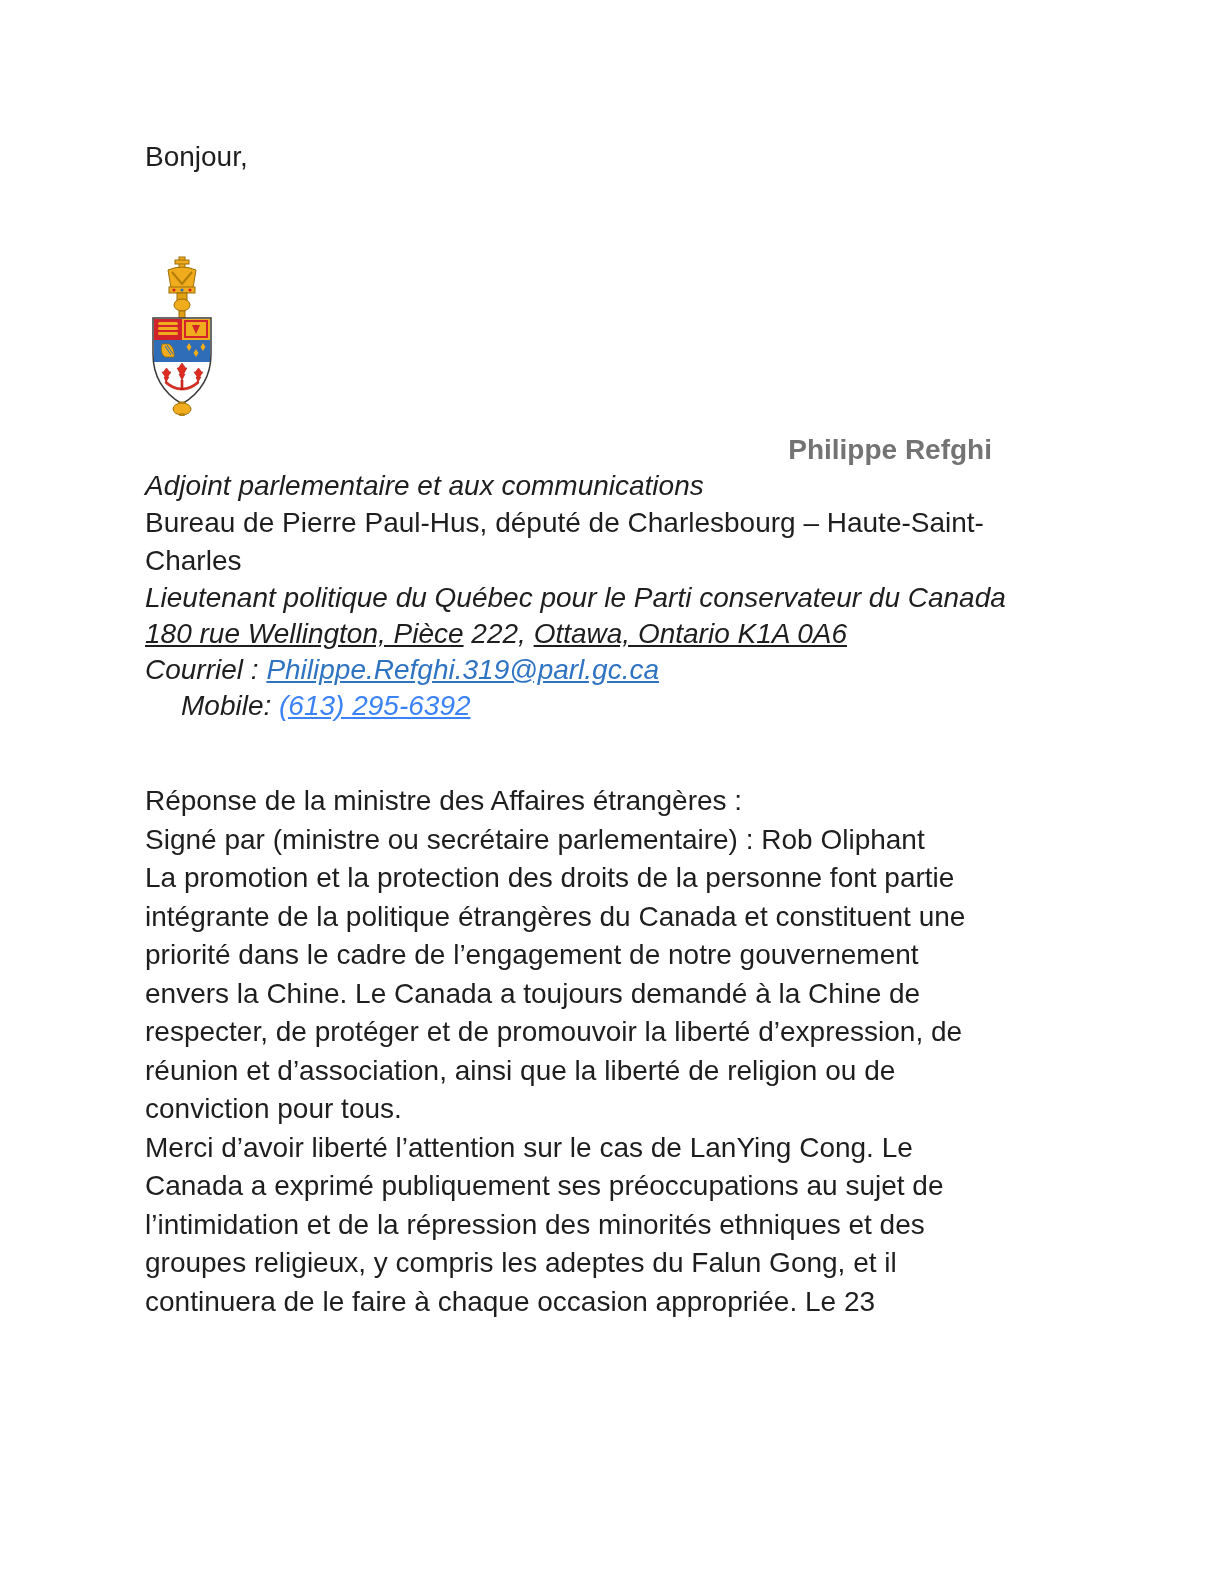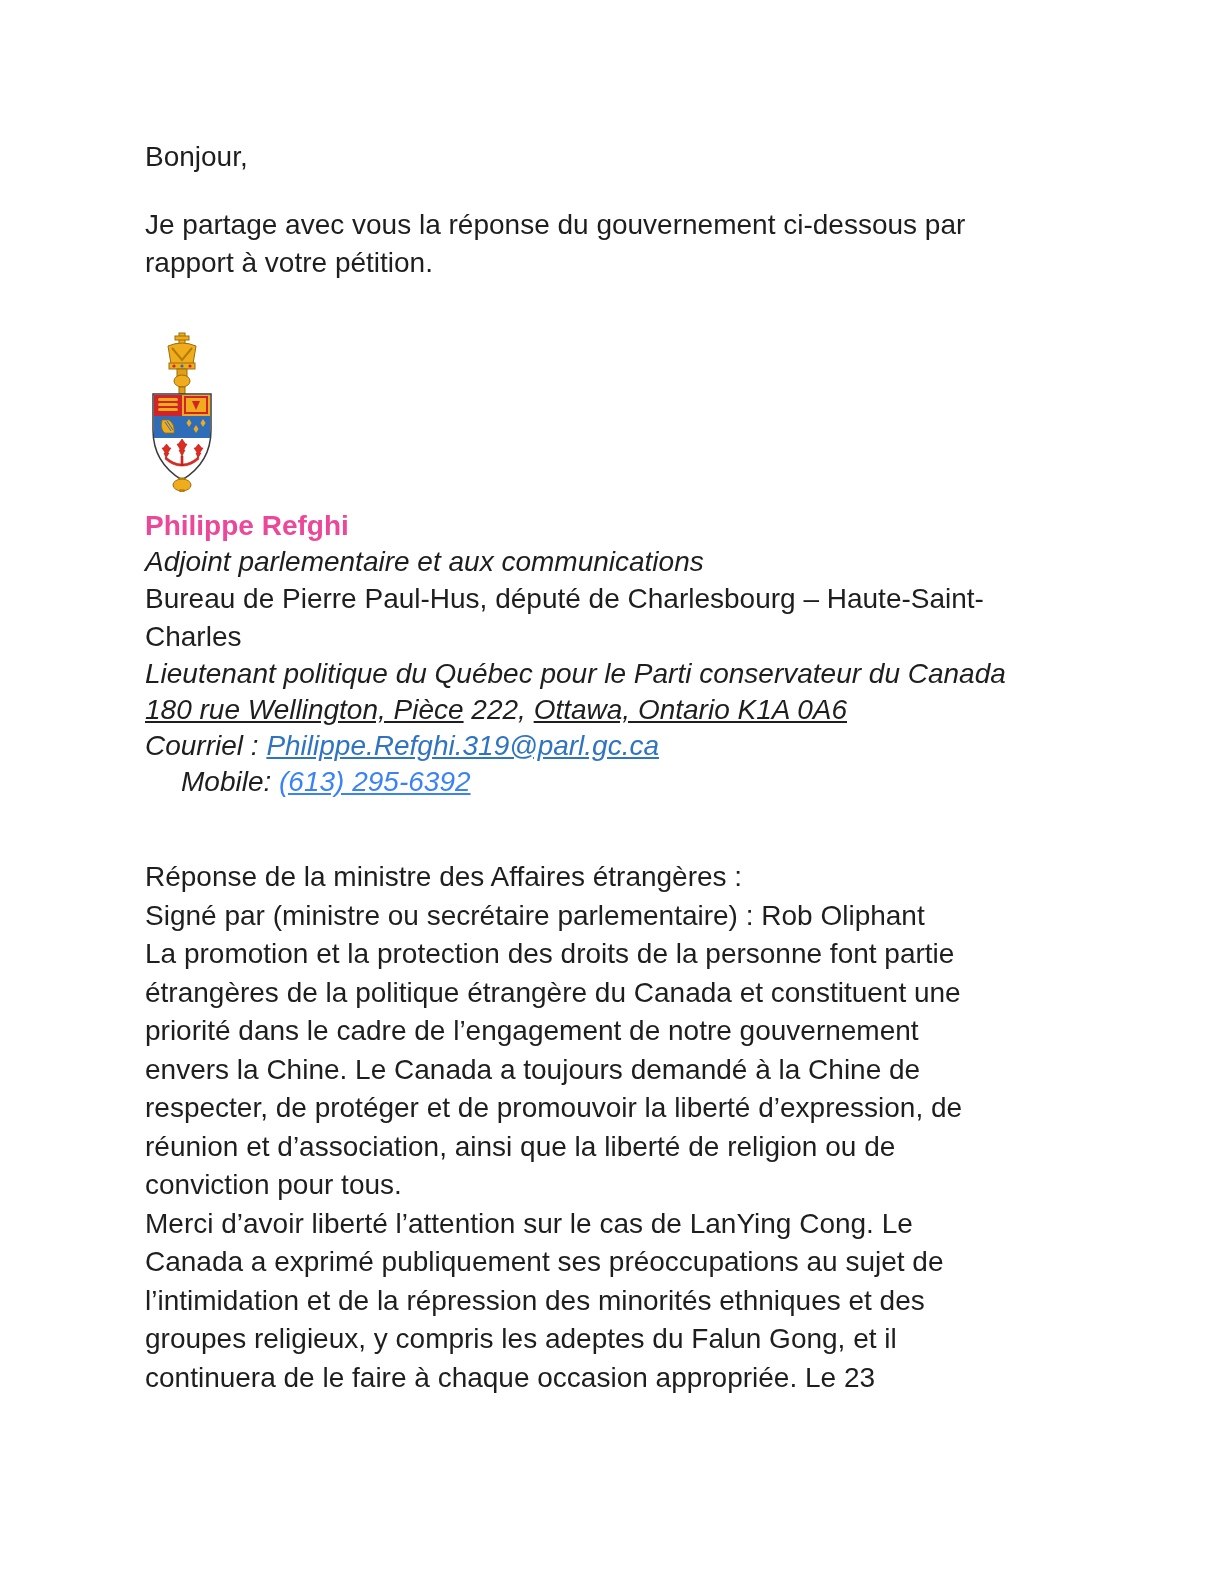--- a/index.html
+++ b/index.html
@@ -57,24 +57,20 @@
 </style>
 </head>
 <body>
 
 <div class="page">
 
   <div class="letter-line">Bonjour,</div>
 
   <div class="spacer-sm"></div>
 
-  <div>
-      <div class="tline">Je partage avec vous la réponse du gouvernement ci-dessous par</div>
-      <div class="tline">rapport à votre pétition.</div>
-    </div>
 
   <div class="spacer-md"></div>
 
 
   <div class="emblem-wrap">
     <svg width="64" height="160" viewBox="0 0 64 160" xmlns="http://www.w3.org/2000/svg" aria-hidden="true">
 
       <g fill="#f0ac1c" stroke="#9a6e08" stroke-width="1">
         <rect x="29" y="1" width="6" height="11"></rect>
         <rect x="25" y="4" width="14" height="4"></rect>
@@ -130,21 +126,21 @@
 
       <g stroke="#9a6e08" stroke-width="1">
         <rect x="29" y="146" width="6" height="4" fill="#e09f14"></rect>
         <ellipse cx="32" cy="153" rx="9" ry="6" fill="#f0ac1c"></ellipse>
         <rect x="30" y="158" width="4" height="2" fill="#e09f14"></rect>
       </g>
     </svg>
   </div>
 
   <div class="sig-block">
-    <div class="sig-name" style="color:#ec4899;">Philippe Refghi</div>
+    <div class="sig-name" style="color:#737373;text-align:right;">Philippe Refghi</div>
     <div class="sline">Adjoint parlementaire et aux communications</div>
     <div>
         <div class="tline">Bureau de Pierre Paul-Hus, député de Charlesbourg – Haute-Saint-</div>
         <div class="tline">Charles</div>
       </div>
     <div class="sline">Lieutenant politique du Québec pour le Parti conservateur du Canada</div>
     <div class="sline">
       <span class="addr-link">180 rue Wellington, Pièce</span><span style="white-space:pre;"> 222, </span><span class="addr-link">Ottawa, Ontario K1A 0A6</span>
     </div>
     <div class="sline">
@@ -154,21 +150,21 @@
       <span style="white-space:pre;margin-left:36px;">Mobile: </span><span class="phone-link">(613) 295-6392</span>
     </div>
   </div>
 
   <div class="spacer-lg"></div>
 
   <div class="response-block">
       <div class="tline">Réponse de la ministre des Affaires étrangères :</div>
       <div class="tline">Signé par (ministre ou secrétaire parlementaire) : Rob Oliphant</div>
       <div class="tline">La promotion et la protection des droits de la personne font partie</div>
-      <div class="tline">étrangères de la politique étrangère du Canada et constituent une</div>
+      <div class="tline">intégrante de la politique étrangères du Canada et constituent une</div>
       <div class="tline">priorité dans le cadre de l’engagement de notre gouvernement</div>
       <div class="tline">envers la Chine. Le Canada a toujours demandé à la Chine de</div>
       <div class="tline">respecter, de protéger et de promouvoir la liberté d’expression, de</div>
       <div class="tline">réunion et d’association, ainsi que la liberté de religion ou de</div>
       <div class="tline">conviction pour tous.</div>
       <div class="tline">Merci d’avoir liberté l’attention sur le cas de LanYing Cong. Le</div>
       <div class="tline">Canada a exprimé publiquement ses préoccupations au sujet de</div>
       <div class="tline">l’intimidation et de la répression des minorités ethniques et des</div>
       <div class="tline">groupes religieux, y compris les adeptes du Falun Gong, et il</div>
       <div class="tline">continuera de le faire à chaque occasion appropriée. Le 23</div>

